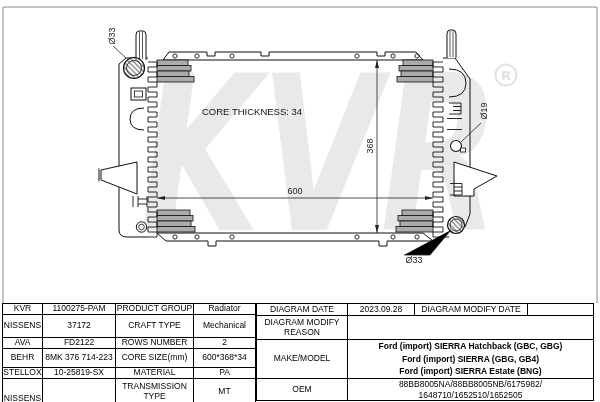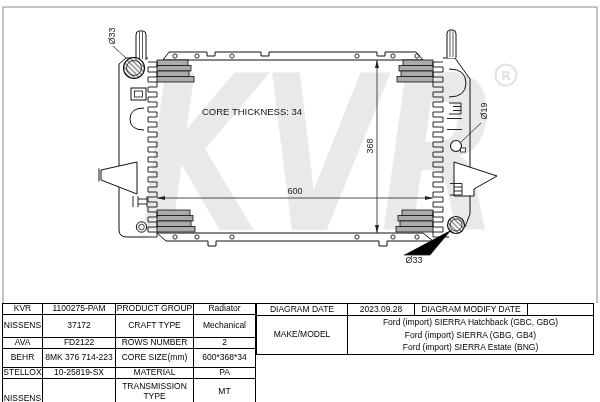--- a/index.html
+++ b/index.html
@@ -9,21 +9,21 @@
   .dim-text{font-size:9px;fill:#222;}
   .big-note{font-size:9.5px;fill:#111;}
   .wm{font-family:"DejaVu Sans", sans-serif;font-weight:bold;font-style:italic;fill:#e9e9e9;}
   .wm-r{fill:#e2e2e2;font-size:13px;font-weight:bold;font-family:"DejaVu Sans", sans-serif;}
   table{border-collapse:collapse;table-layout:fixed;position:absolute;top:303px;
         font-size:8.5px;line-height:1.15;color:#000;}
   td{border:1px solid #000;padding:0;text-align:center;vertical-align:middle;overflow:hidden;white-space:nowrap;}
   td.wrap{white-space:normal;}
   #tbl-left{left:2px;width:253px;}
   #tbl-right{left:256px;width:337px;}
-  .mm-line{line-height:12.5px;}
+  .mm-line{line-height:12.5px;font-weight:bold;}
   .oem-line{line-height:10.5px;}
 </style>
 </head>
 <body>
 
 <svg id="drawing" width="600" height="303" viewBox="0 0 600 303">
   <defs>
     <pattern id="fin" width="2" height="6" patternUnits="userSpaceOnUse">
       <rect width="2" height="6" fill="#fff"></rect>
       <path d="M1,0 V6" stroke="#2a2a2a" stroke-width="0.8"></path>
@@ -190,22 +190,33 @@
       <col style="width:113px">
       <col style="width:66px">
     </colgroup>
   <tbody>
       <tr style="height:12px">
     <td>DIAGRAM DATE</td>
     <td>2023.09.28</td>
     <td>DIAGRAM MODIFY DATE</td>
     <td></td>
   </tr>
+  <tr style="height:24px">
+    <td class="wrap">DIAGRAM MODIFY REASON</td>
+    <td colspan="3"></td>
+  </tr>
   <tr style="height:39px">
     <td>MAKE/MODEL</td>
     <td colspan="3" class="wrap">
       <div class="mm-line">Ford (import) SIERRA Hatchback (GBC, GBG)</div>
       <div class="mm-line">Ford (import) SIERRA (GBG, GB4)</div>
       <div class="mm-line">Ford (import) SIERRA Estate (BNG)</div>
     </td>
   </tr>
+  <tr style="height:21px">
+    <td>OEM</td>
+    <td colspan="3" class="wrap">
+      <div class="oem-line">88BB8005NA/88BB8005NB/6175982/</div>
+      <div class="oem-line">1648710/1652510/1652505</div>
+    </td>
+  </tr>
 </tbody>
   </table>
 
 </body></html>

